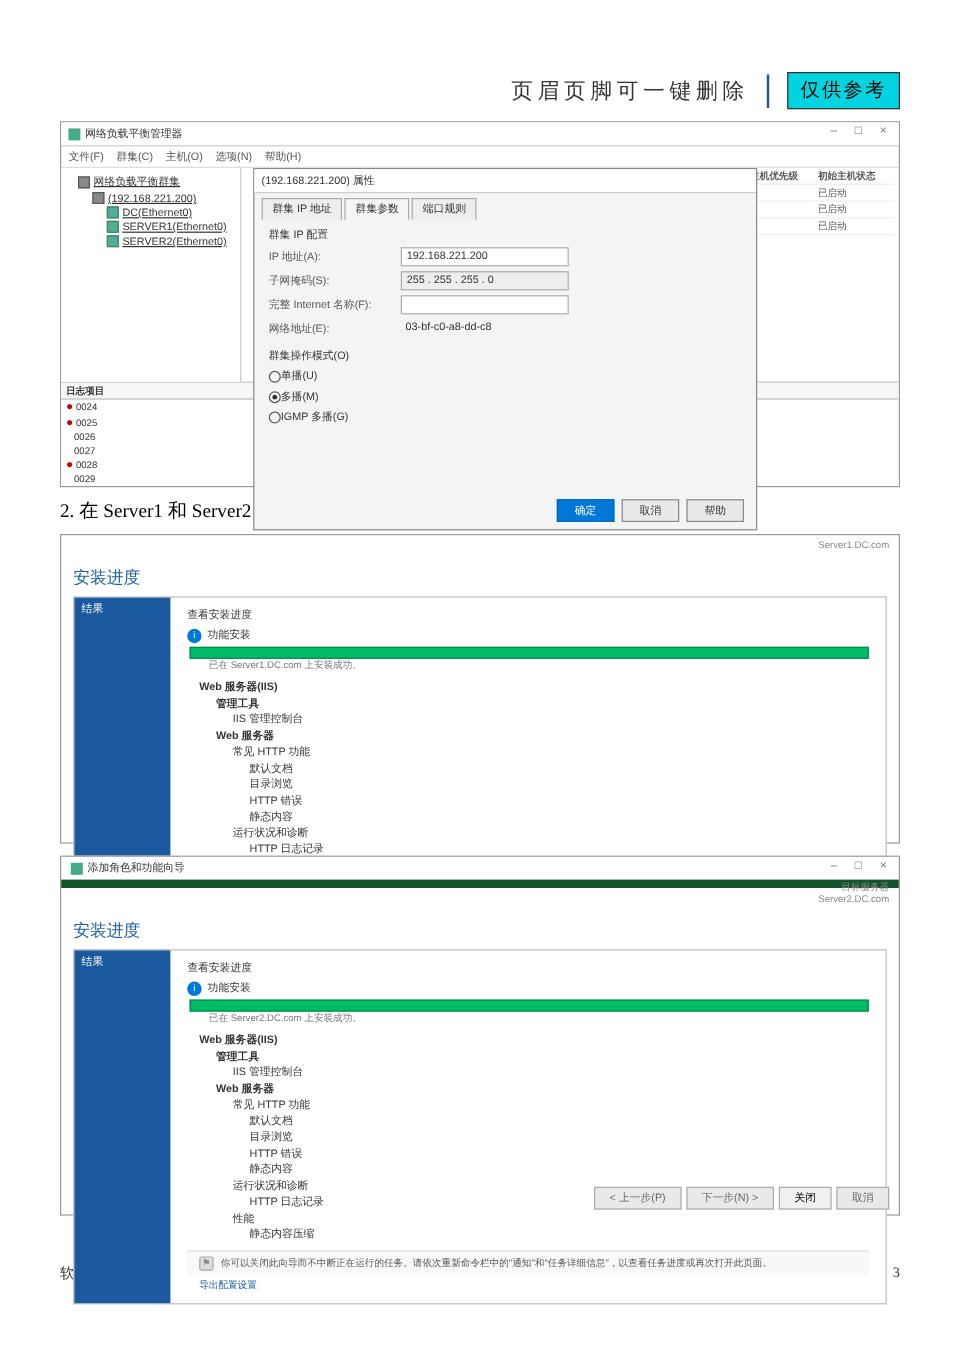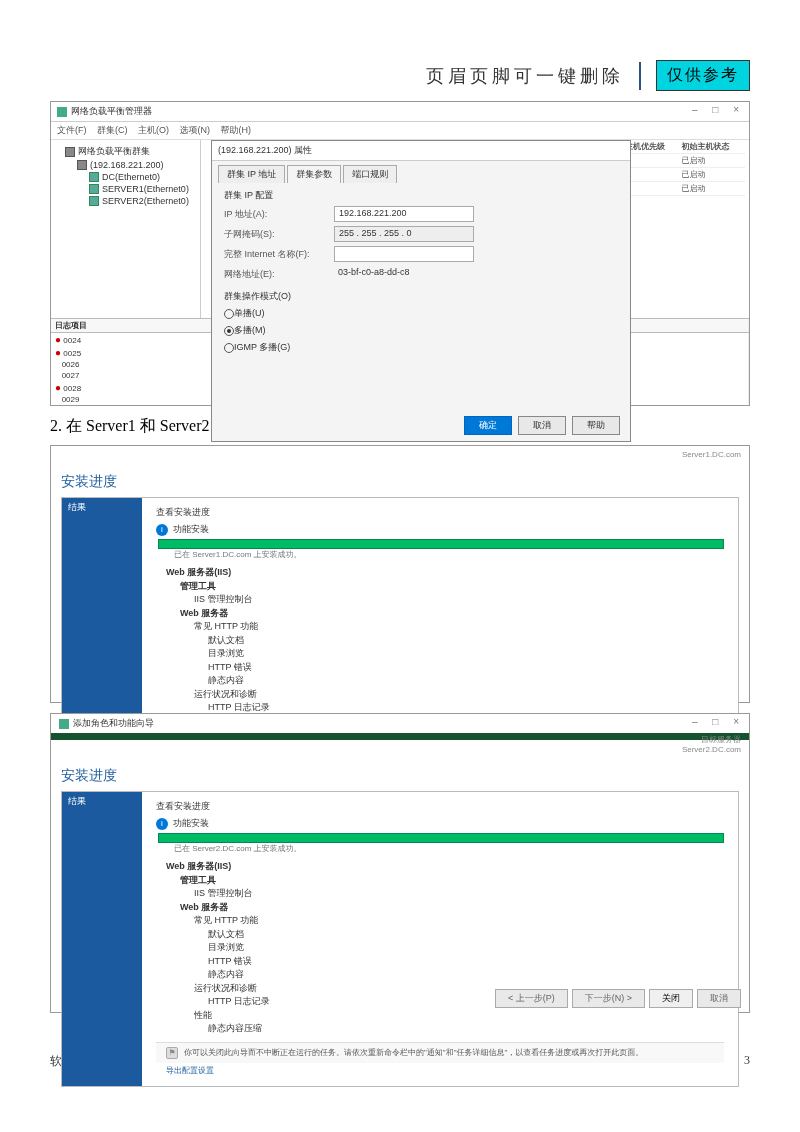--- a/index.html
+++ b/index.html
@@ -10,21 +10,21 @@
   .hdr-div { width: 2px; height: 28px; background: #2a5090; }
   .hdr-badge { background: #00d4e0; color: #000; padding: 4px 10px; font-size: 16px; letter-spacing: 2px; border: 1px solid #333; }
   
   
   .shot { border: 1px solid #999; background: #fff; width: 100%; font-size: 9px; color: #333; margin-bottom: 10px; }
   .shot1 { height: 305px; position: relative; display: flex; flex-direction: column; }
   .titlebar { background: #fff; color: #333; padding: 3px 6px; font-size: 9px; border-bottom: 1px solid #ccc; display:flex; align-items:center; gap:4px;}
   .winicon { width:10px; height:10px; background:#4a8; display:inline-block;}
   .menubar { padding: 2px 6px; font-size: 9px; color: #555; border-bottom: 1px solid #ddd; }
   .menubar span { margin-right: 8px; }
-  .mainrow { display: flex; flex: 1; position: relative; }
+  .mainrow { display: flex; flex: 1; position: relative; text-decoration: underline; }
   .treepane { width: 150px; border-right: 1px solid #ccc; padding: 4px; font-size: 9px; background:#fff;}
   .tree-node { padding: 1px 0 1px 10px; display:flex; align-items:center; gap:3px;}
   .tree-node.l2 { padding-left: 22px; }
   .tree-node.l3 { padding-left: 34px; }
   .ticon { width:10px; height:10px; background:#5a9; display:inline-block; border:1px solid #385;}
   .ticon.top { background:#888; border-color:#555;}
   .listpane { flex:1; padding: 4px; }
   .log { border-top: 1px solid #bbb; background:#fff; }
   .log table { width: 100%; border-collapse: collapse; font-size: 8px; }
   .log th, .log td { text-align: left; padding: 1px 4px; border-right:1px solid #eee;}

